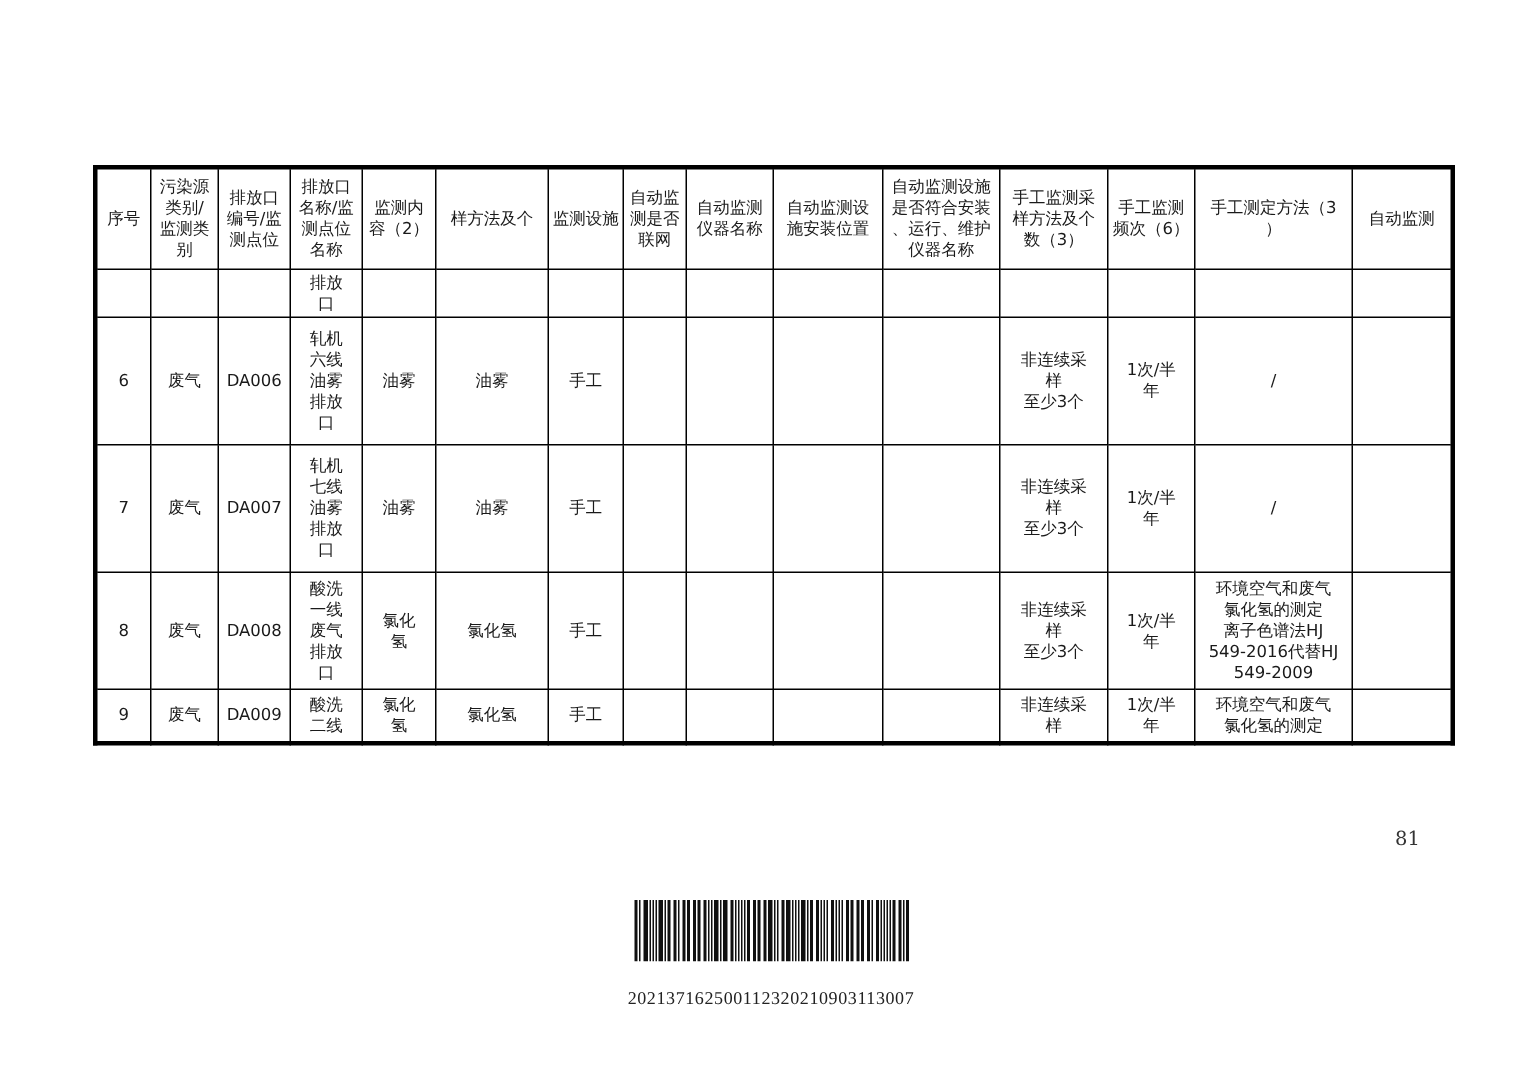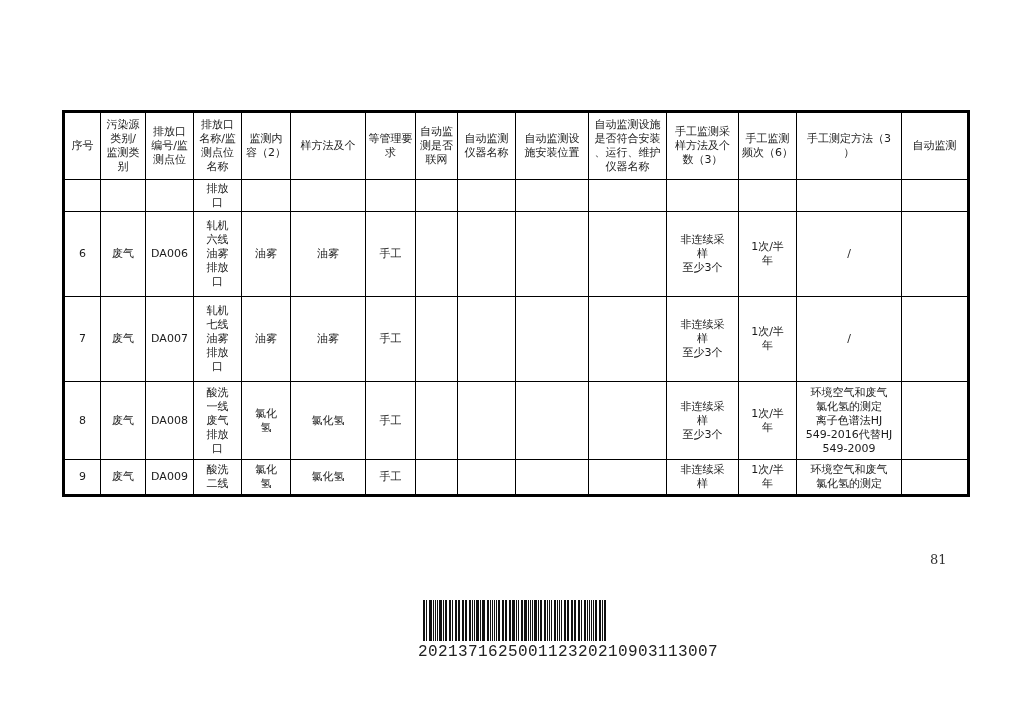--- a/index.html
+++ b/index.html
@@ -21,22 +21,22 @@
   }
   .doc-table thead tr{height:68px;}
   .barcode-wrap{
     position:absolute;left:418px;top:600px;width:192px;text-align:center;
   }
   .barcode-bars{
     height:41px;display:flex;align-items:stretch;justify-content:center;overflow:hidden;
   }
   .barcode-bars .bar{background:#111;height:100%;flex:0 0 auto;}
   .barcode-number{
-    margin-top:2px;font-size:16px;letter-spacing:0.4px;color:#222;
-    font-family:Liberation Mono, monospace;white-space:nowrap;
+    margin-top:17px;font-size:12px;letter-spacing:0.4px;color:#222;
+    font-family:Liberation Serif, serif;white-space:nowrap;
   }
   .page-number{
     position:absolute;left:930px;top:552px;font-size:13px;color:#333;
     font-family:"DejaVu Serif","Liberation Serif",serif;
   }
 </style>
 </head>
 <body>
 
 <table class="doc-table">
@@ -67,21 +67,21 @@
         <th>排放口
 编号/监
 测点位</th>
         <th>排放口
 名称/监
 测点位
 名称</th>
         <th>监测内
 容（2）</th>
         <th>样方法及个</th>
-        <th>等管理要求</th>
+        <th>监测设施</th>
         <th>自动监
 测是否
 联网</th>
         <th>自动监测
 仪器名称</th>
         <th>自动监测设
 施安装位置</th>
         <th>自动监测设施
 是否符合安装
 、运行、维护

